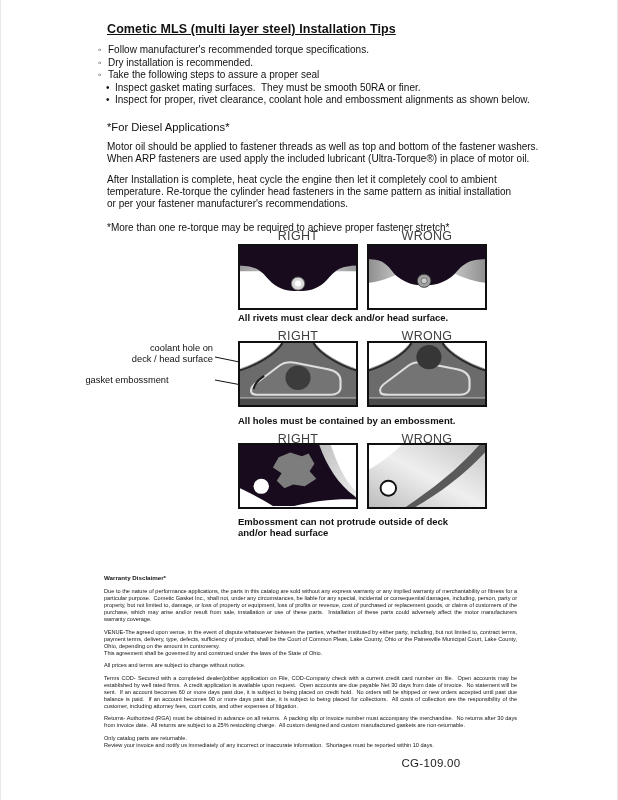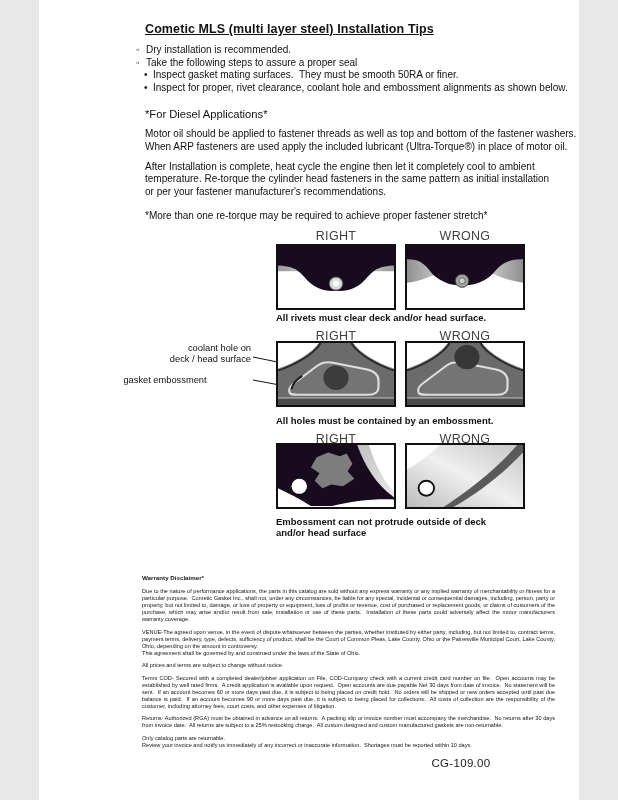--- a/index.html
+++ b/index.html
@@ -1,17 +1,17 @@
 <!DOCTYPE html>
 <html><head>
 <meta charset="utf-8">
 <style>
   html,body{margin:0;padding:0;background:#e8e8e8;}
   .page{
-    position:relative; width:540px; height:800px; background:#ffffff;
+    position:relative; width:616px; height:800px; background:#ffffff;
     font-family:"Liberation Sans","DejaVu Sans",sans-serif; color:#111;
     margin:0 auto; overflow:hidden;
   }
   
   .content{position:absolute; top:22px; left:106px; width:450px;}
   .title{font-size:12.5px; font-weight:bold; text-decoration:underline; margin:0 0 8px 0; letter-spacing:.1px;}
   .tips{margin-left:-9px;}
   .tip{font-size:10px; line-height:12.6px; position:relative; padding-left:10px;}
   .tip::before{content:"◦"; position:absolute; left:0; top:0; font-size:10px;}
   .subtip{font-size:10px; line-height:12.6px; position:relative; margin-left:8px; padding-left:9px; white-space:pre-wrap;}
@@ -34,31 +34,32 @@
   .cap2{left:237px; top:189px; width:251px; text-align:left;}
   .cap3{left:237px; top:291px; white-space:pre-wrap; line-height:10.8px;}
   .callout{position:absolute; font-size:9.3px; text-align:right; line-height:10.6px; color:#111; width:172px; left:40px;}
   .co1{top:117px; white-space:pre-wrap;}
   .co2{top:149px;text-align:center;}
   .leaders{position:absolute; left:0; top:0; width:618px; height:334px; pointer-events:none;}
   
   .warranty{position:absolute; top:574px; left:103px; width:413px; color:#151515;}
   .warranty-h{font-size:6.2px; font-weight:bold; margin:0 0 7px 0;}
   .fp{font-size:5.6px; line-height:7px; margin:0 0 5.5px 0; text-align:justify; white-space:pre-wrap;}
-  .footer{position:absolute; top:757px; left:312px; width:220px; text-align:center;
+  .footer{position:absolute; top:757px; left:320px; width:220px; text-align:center;
           font-size:11.5px; letter-spacing:.3px; color:#1a1a1a;}
 </style>
 </head>
 <body>
 
 <div class="page">
 
   <div class="content">
     <h1 class="title">Cometic MLS (multi layer steel) Installation Tips</h1>
     <div class="tips">
+      <div class="tip">Follow manufacturer's recommended torque specifications.</div>
       <div class="tip">Dry installation is recommended.</div>
       <div class="tip">Take the following steps to assure a proper seal</div>
       <div class="subtip">Inspect gasket mating surfaces.  They must be smooth 50RA or finer.</div>
       <div class="subtip">Inspect for proper, rivet clearance, coolant hole and embossment alignments as shown below.</div>
     </div>
     <div class="diesel-h">*For Diesel Applications*</div>
     <p class="para">Motor oil should be applied to fastener threads as well as top and bottom of the fastener washers.
 When ARP fasteners are used apply the included lubricant (Ultra-Torque®) in place of motor oil.</p>
     <p class="para">After Installation is complete, heat cycle the engine then let it completely cool to ambient
 temperature. Re-torque the cylinder head fasteners in the same pattern as initial installation

